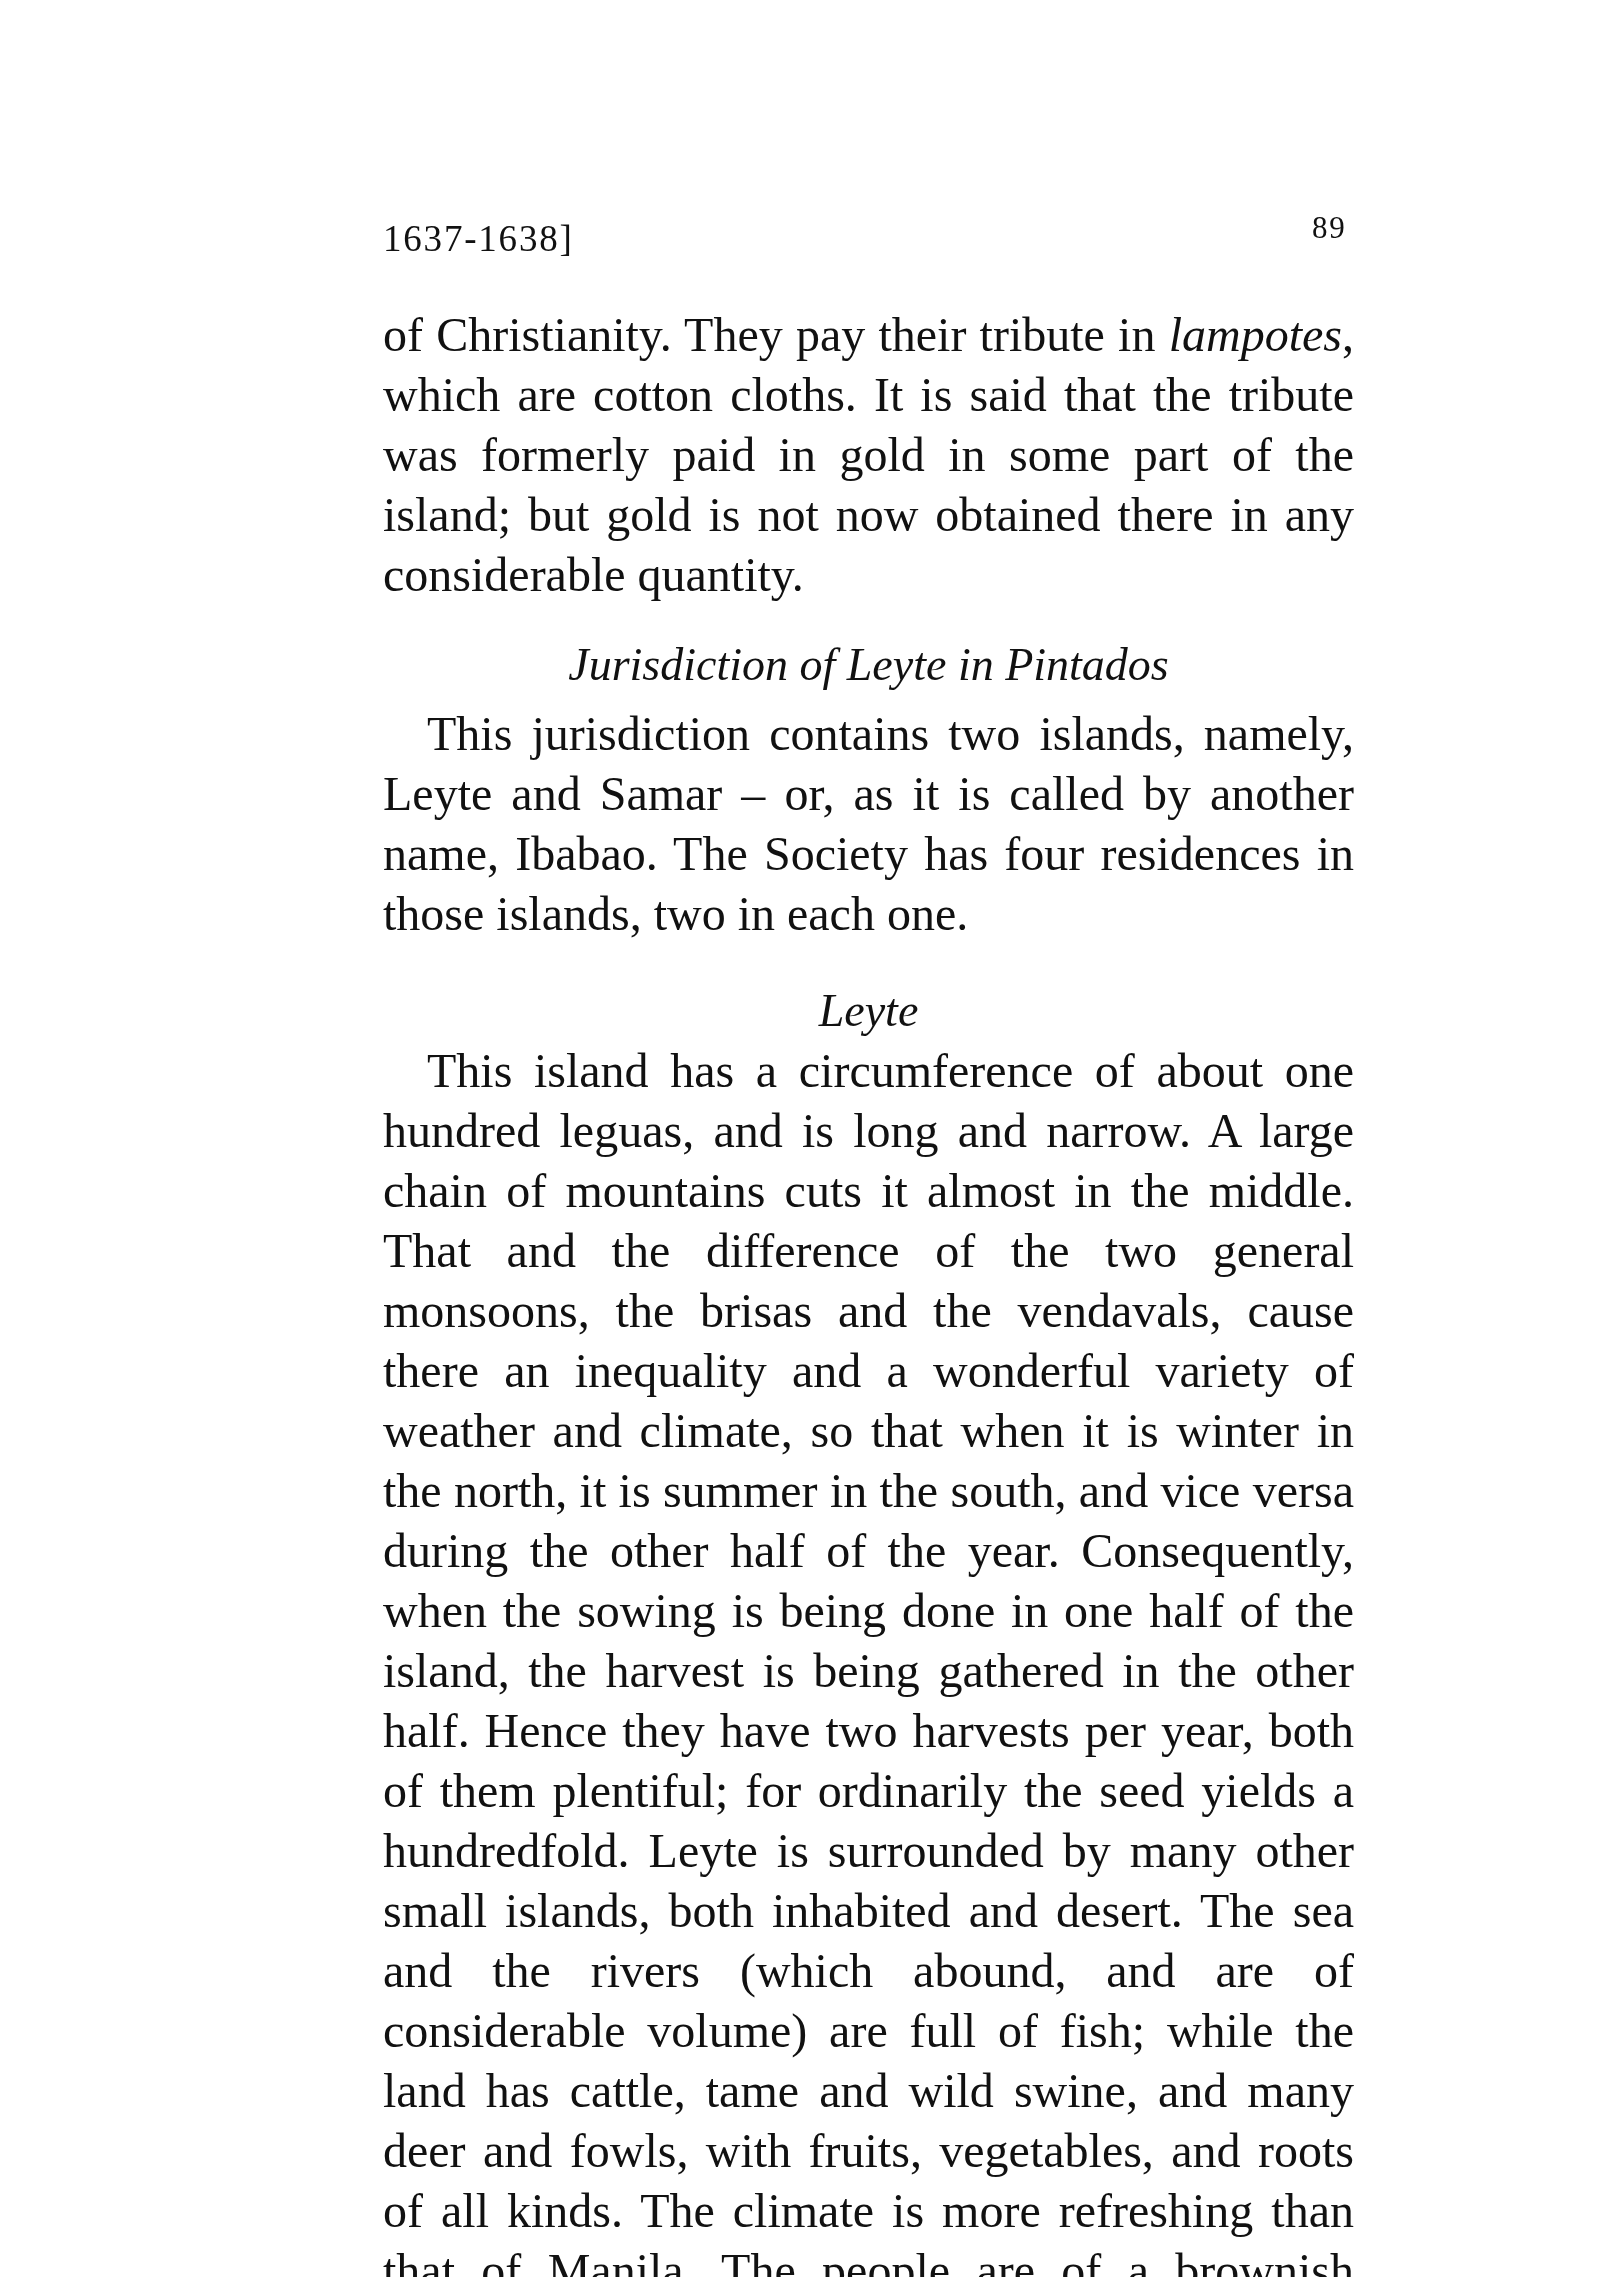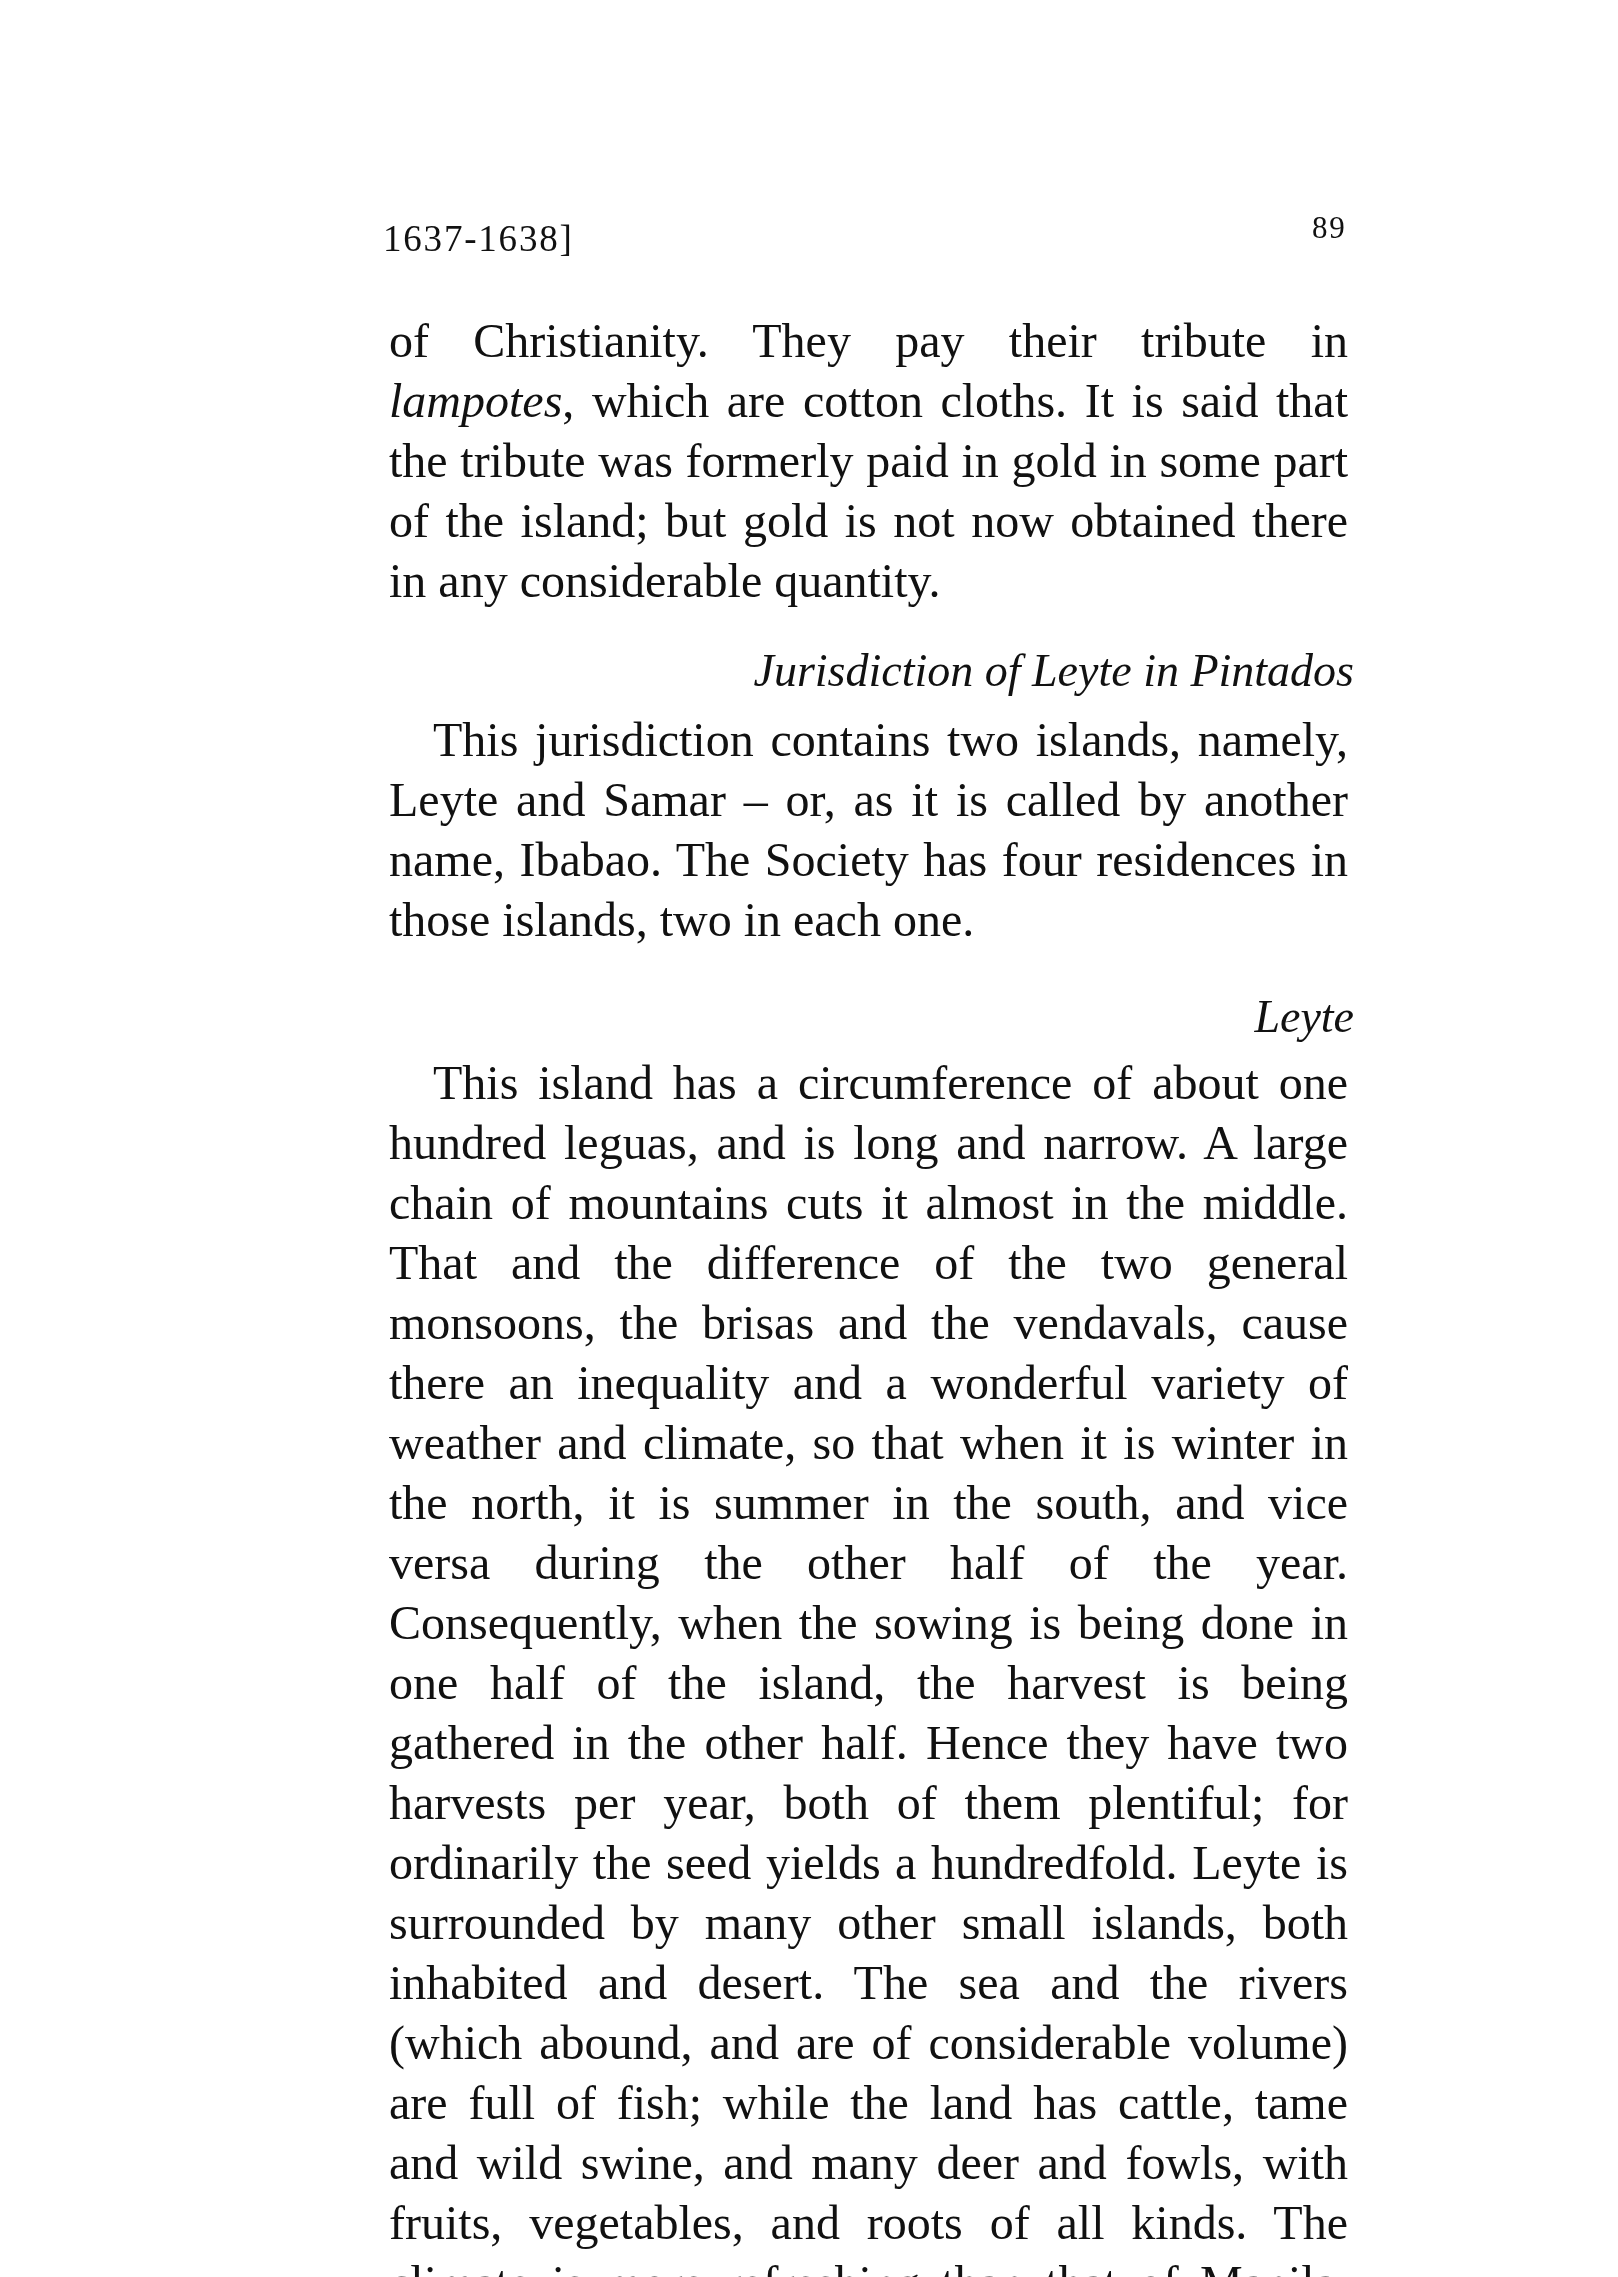--- a/index.html
+++ b/index.html
@@ -6,23 +6,23 @@
   body { width: 1619px; height: 2278px; position: relative; overflow: hidden;
          font-family: "Liberation Serif", "DejaVu Serif", serif; color: #111; }
   .page { position: absolute; left: 383px; top: 0; width: 971px; }
   .running-head { position: absolute; top: 210px; left: 0; width: 971px; height: 55px;
                   font-size: 37px; letter-spacing: 1.8px; }
   .rh-left { position: absolute; left: 0; top: 7.4px; text-align: right; }
   .rh-center { position: absolute; left: 138px; top: 7.4px; }
   .rh-right { position: absolute; right: 7.4px; top: 0; font-size: 31px; }
   .body-text { position: absolute; top: 305px; left: 0; width: 971px;
                font-size: 48px; line-height: 60px; text-align: justify; }
-  .body-text p { margin: 6px; }
+  .body-text p { margin: 0; }
   .indent { text-indent: 44px; }
-  .heading { text-align: right; font-style: italic; margin: 29.5px 0 9.2px 0; font-size: 46px; }
+  .heading { text-align: center; font-style: italic; margin: 29.5px 0 9.2px 0; font-size: 46px; }
   .heading.leyte { margin-top: 37px; margin-bottom: 0; }
   em { font-style: italic; }
 </style>
 </head>
 <body>
 
 <div class="page">
   <div class="running-head">
     <span class="rh-left">1637-1638]</span>
     <span class="rh-right">89</span>

